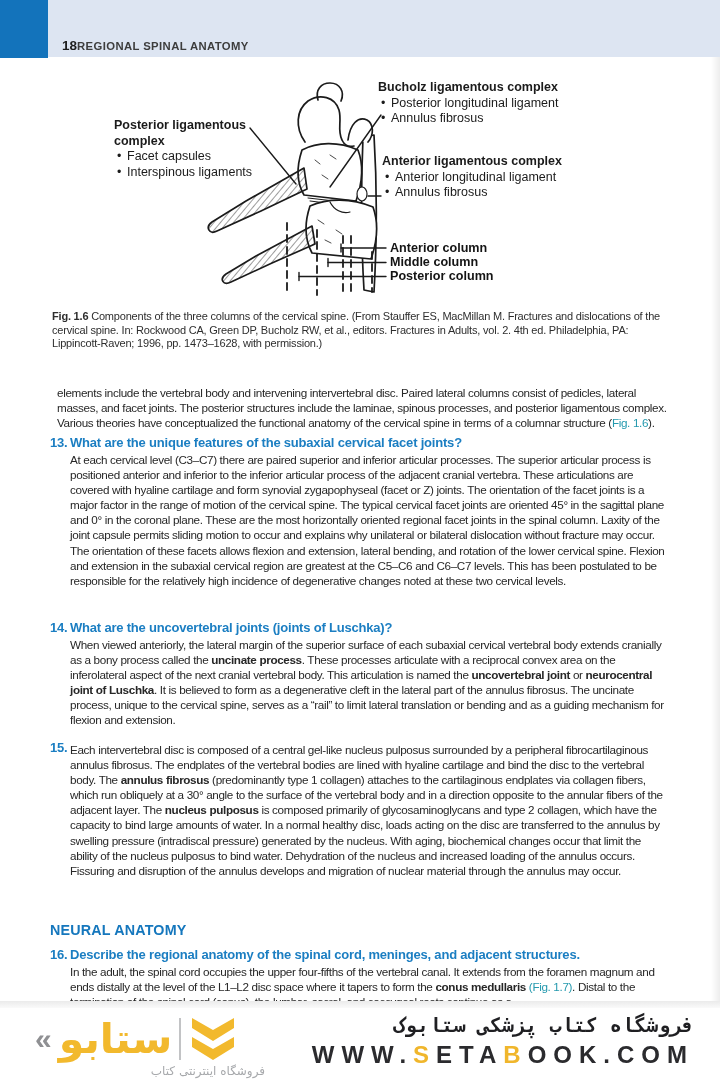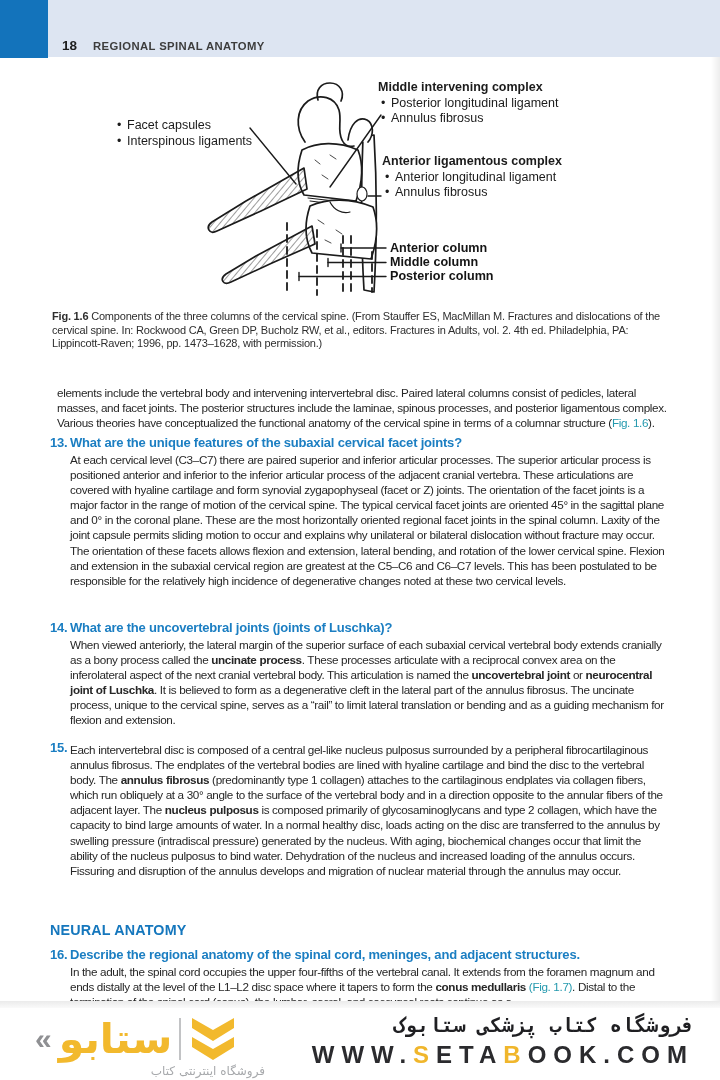--- a/index.html
+++ b/index.html
@@ -3,21 +3,21 @@
 <meta charset="utf-8">
 <style>
   html,body{margin:0;padding:0;}
   body{width:720px;height:1080px;background:#fff;overflow:hidden;
        font-family:"Liberation Sans",sans-serif;color:#262626;position:relative;}
 
   
   .band{position:absolute;top:0;left:0;width:720px;height:57px;background:#dde5f2;}
   .corner{position:absolute;top:0;left:0;width:48px;height:58px;background:#1373bb;}
   .runhead{position:absolute;top:36px;left:62px;white-space:nowrap;}
-  .pagenum{font-weight:bold;font-size:13.5px;color:#1e1e1e;margin-right:16px;}
+  .pagenum{font-weight:bold;font-size:13.5px;color:#1e1e1e;}
   .runtitle{font-weight:bold;font-size:11.3px;letter-spacing:.4px;color:#3d3d3d;}
 
   
   .figure{position:absolute;top:80px;left:0;width:720px;height:218px;}
   .figure svg{position:absolute;top:0;left:0;}
   .lbl{position:absolute;font-size:12.5px;line-height:15.5px;color:#1b1b1b;}
   .lbl .t{font-weight:bold;}
   .lbl .li{padding-left:13px;position:relative;}
   .lbl .li::before{content:"•";position:absolute;left:3px;}
   .lbl-middle{left:378px;top:0px;width:210px;}
@@ -117,25 +117,26 @@
         <path d="M287,143 L287,215"></path>
         <path d="M317,150 L317,215"></path>
         <path d="M343,156 L343,212"></path>
         <path d="M351,156 L351,212"></path>
         <path d="M372,172 L372,212"></path>
       </g>
     </g>
   </svg>
 
   <div class="lbl lbl-middle">
-    <div class="t">Middle intervening complex</div>
+    <div class="t">Bucholz ligamentous complex</div>
     <div class="li">Posterior longitudinal ligament</div>
     <div class="li">Annulus fibrosus</div>
   </div>
   <div class="lbl lbl-posterior">
+    <div class="t">Posterior ligamentous complex</div>
     <div class="li">Facet capsules</div>
     <div class="li">Interspinous ligaments</div>
   </div>
   <div class="lbl lbl-anterior">
     <div class="t">Anterior ligamentous complex</div>
     <div class="li">Anterior longitudinal ligament</div>
     <div class="li">Annulus fibrosus</div>
   </div>
   <div class="col-label col-a">Anterior column</div>
   <div class="col-label col-m">Middle column</div>

